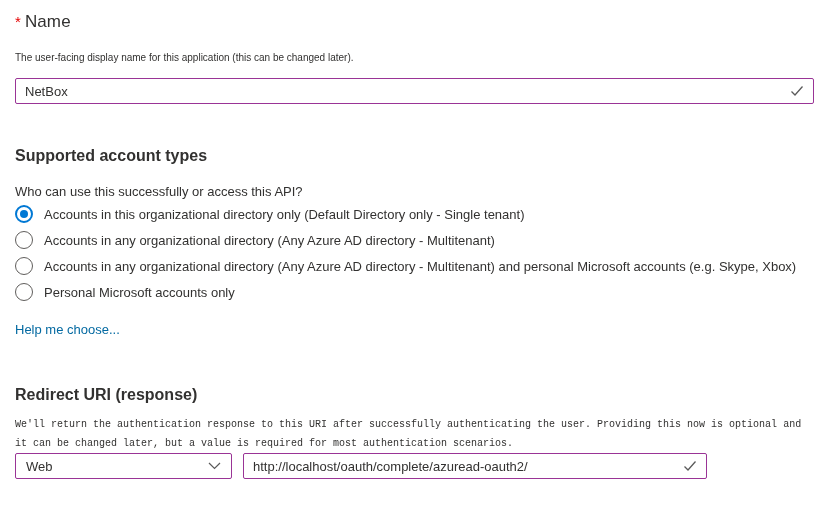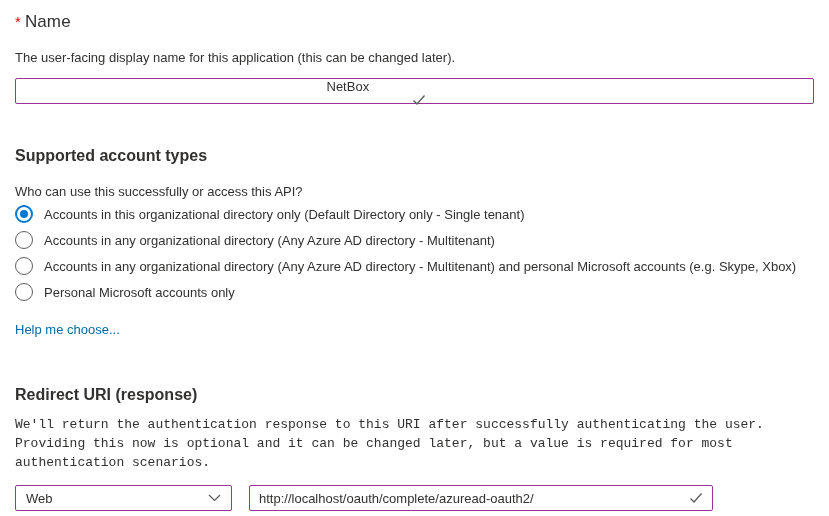--- a/index.html
+++ b/index.html
@@ -15,21 +15,21 @@
   
   .field-title {
     font-size: 17px; font-weight: 400; color: #323130;
     letter-spacing: 0.1px;
   }
   .required-marker { color: #e50000; margin-right: 4px; font-size: 15px; }
   .section-title {
     font-size: 16px; font-weight: 700; color: #323130;
   }
   .desc {
-    font-size: 13px; line-height: 19px; color: #323130;
+    font-size: 10px; line-height: 19px; color: #323130;
   }
 
   
   .input-wrap {
     display: flex; align-items: center;
     height: 26px;
     border: 1px solid #9a3496;
     border-radius: 2px;
     background: #fff;
     padding: 0 9px;
@@ -37,21 +37,21 @@
   .input-wrap input {
     flex: 1 1 auto; min-width: 0;
     border: none; outline: none;
     font-family: "Liberation Sans", sans-serif;
     font-size: 13px; color: #323130;
     background: transparent;
     padding: 0;
   }
   .valid-check { flex: 0 0 auto; margin-left: 8px; display: flex; align-items: center; }
 
-  .name-input-wrap { margin-top: 11px; width: 799px; flex-direction: column; }
+  .name-input-wrap { margin-top: 11px; width: 799px; }
 
   
   .section-account { margin-top: 43px; }
   .question { margin-top: 17px; font-size: 13px; }
   .radio-group { }
   .radio-row {
     display: flex; align-items: center;
     height: 26px; cursor: pointer;
   }
   .radio-circle {
@@ -66,21 +66,21 @@
   .radio-label { margin-left: 11px; font-size: 13px; color: #323130; }
 
   .help-link {
     display: inline-block; margin-top: 17px;
     font-size: 13px; color: #0369a1; text-decoration: none; cursor: pointer;
   }
 
   
   .section-redirect { margin-top: 48px; }
   .redirect-desc { margin-top: 11px; max-width: 800px; font-family: Liberation Mono, monospace; }
-  .redirect-controls { margin-top: 13px; display: flex; align-items: flex-end; gap: 6px; }
+  .redirect-controls { display: flex; align-items: flex-end; }
   .platform-select {
     width: 217px; height: 26px;
     border: 1px solid #9a3496; border-radius: 2px;
     display: flex; align-items: center; justify-content: space-between;
     padding: 0 10px; cursor: pointer; background: #fff;
     font-size: 13px; color: #323130;
   }
   .uri-input-wrap { width: 464px; margin-left: 11px; }
 
   svg { display: block; }

